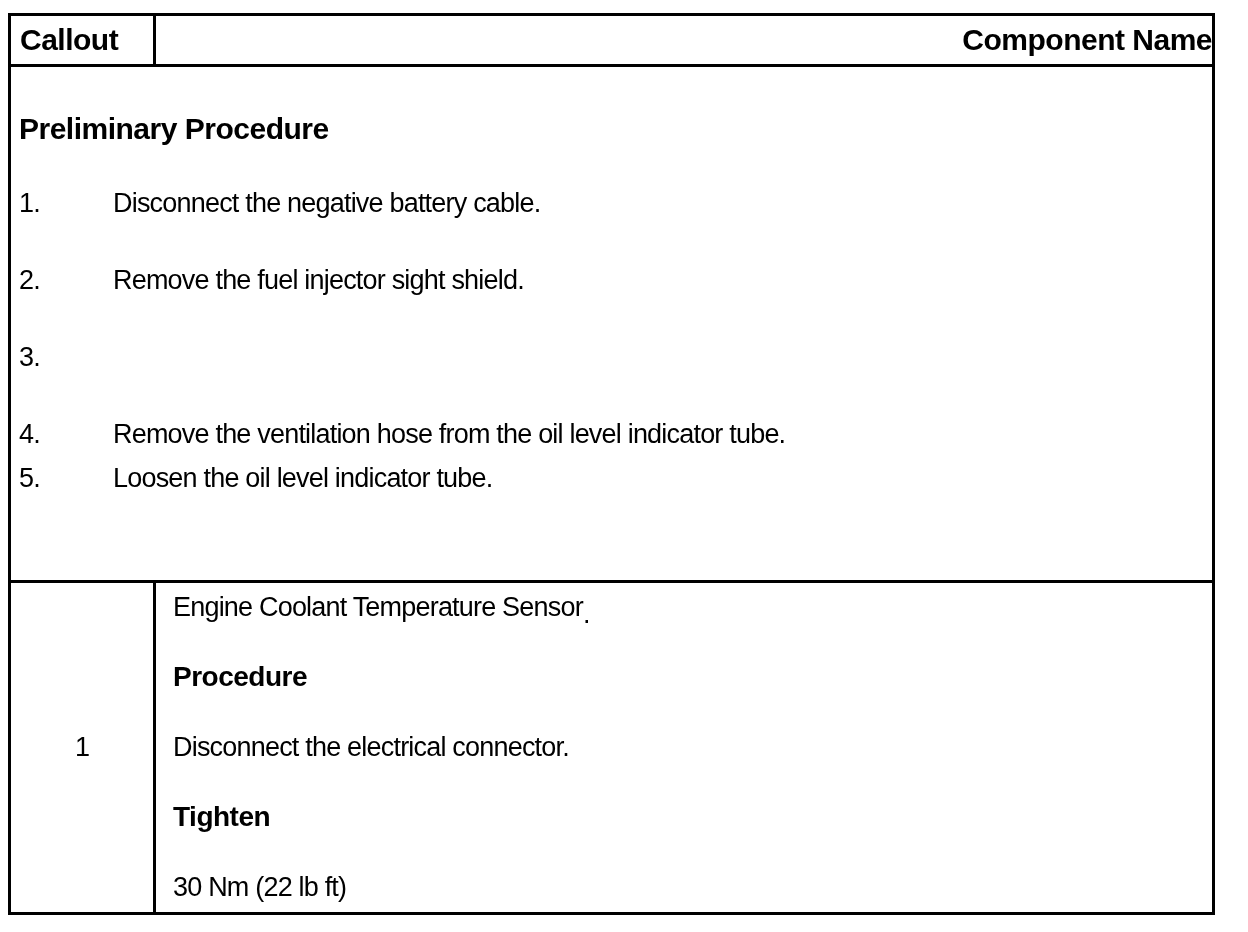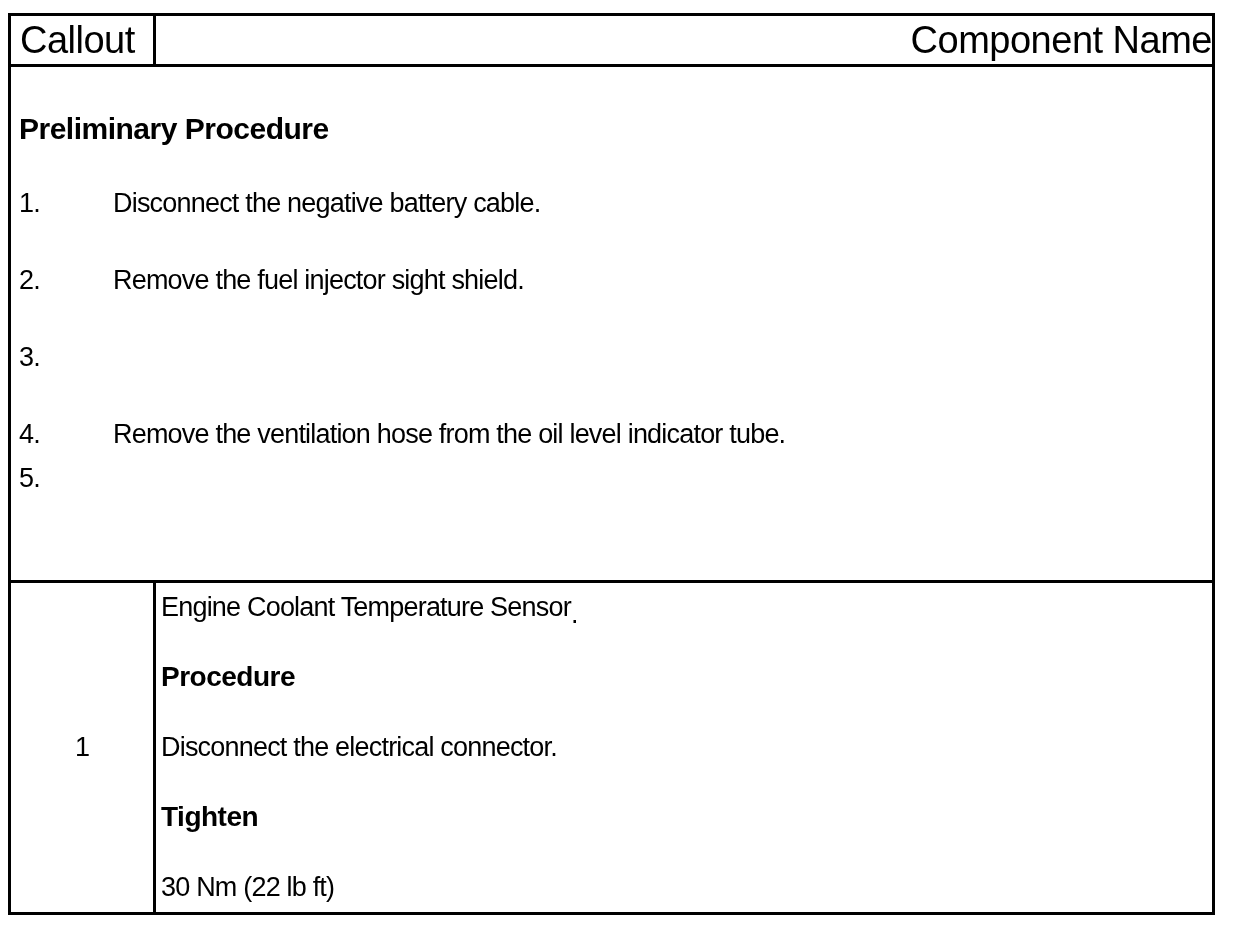--- a/index.html
+++ b/index.html
@@ -41,22 +41,22 @@
     align-items: center;
     padding-left: 9px;
   }
   .hdr-right {
     display: flex;
     align-items: center;
     justify-content: flex-end;
     border-radius: 13px;
   }
   .hdr-text {
-    font-weight: normal;
-    font-size: 38px;
+    font-weight: bold;
+    font-size: 30px;
     letter-spacing: -0.5px;
     white-space: nowrap;
   }
   
   .row-prelim {
     height: 516px;
     box-sizing: border-box;
     border-bottom: 3px solid #000000;
     padding: 40px 10px 4px 8px;
     overflow: hidden;
@@ -94,20 +94,21 @@
     display: flex;
     align-items: center;
     justify-content: center;
     font-size: 27px;
     letter-spacing: -0.8px;
   }
   .comp-right {
     box-sizing: border-box;
     padding: 2px 10px 0 5px;
     overflow: hidden;
+    margin-left: 12px;
   }
   .comp-right p {
     margin: 0 0 26px 0;
     font-size: 27px;
     line-height: 44px;
     letter-spacing: -0.8px;
     white-space: nowrap;
   }
   .comp-right p.bold-label {
     font-weight: bold;
@@ -147,20 +148,21 @@
       </div>
       <div class="step">
         <span class="step-num">3.</span>
       </div>
       <div class="step tight">
         <span class="step-num">4.</span>
         <span class="step-text">Remove the ventilation hose from the oil level indicator tube.</span>
       </div>
       <div class="step tight">
         <span class="step-num">5.</span>
+        <span class="step-text">Loosen the oil level indicator tube.</span>
       </div>
     </div>
 
     <div class="row-comp">
       <div class="comp-left">
         <span>1</span>
       </div>
       <div class="comp-right">
         <p><span>Engine Coolant Temperature Sensor</span><span class="name-mark">.</span></p>
         <p class="bold-label">Procedure</p>

